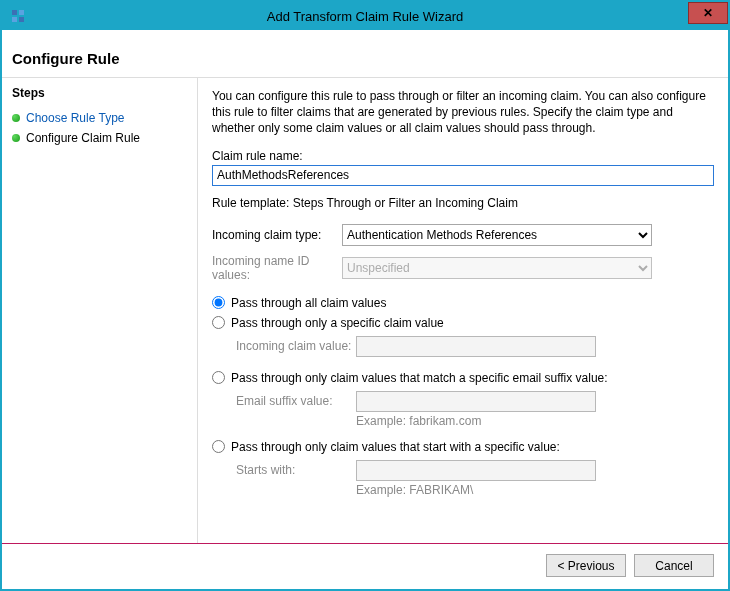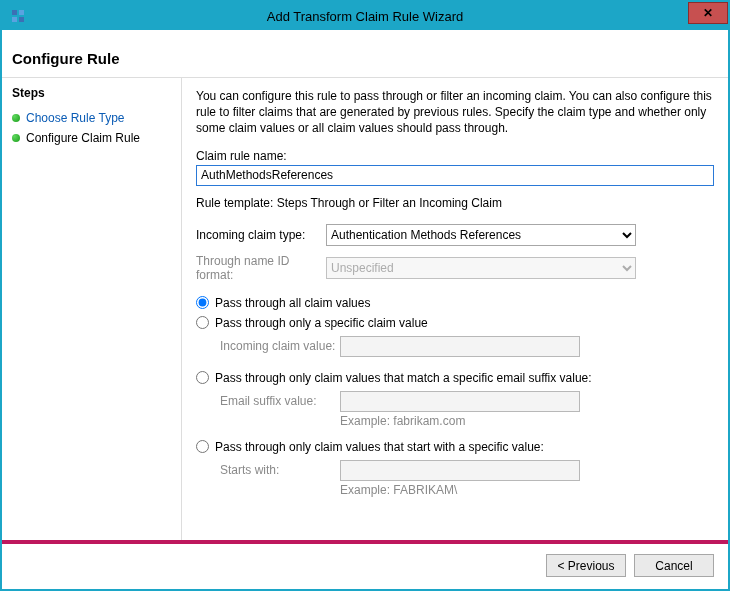--- a/index.html
+++ b/index.html
@@ -64,21 +64,21 @@
     font-weight: bold;
     border-bottom: 1px solid #ddd;
     margin-top: 8px;
   }
   .body {
     flex: 1;
     display: flex;
     min-height: 0;
   }
   .sidebar {
-    width: 180px;
+    width: 196px;
     border-right: 1px solid #ddd;
     padding: 8px 10px;
     box-sizing: border-box;
   }
   .sidebar .steps-heading {
     font-weight: bold;
     margin-bottom: 8px;
     font-size: 12px;
   }
   .sidebar .step {
@@ -179,21 +179,21 @@
     padding: 1px 4px;
     font-family: inherit;
     font-size: 12px;
   }
   .example {
     margin-left: 144px;
     color: #8a8a8a;
     margin-bottom: 12px;
   }
   .footer {
-    border-top: 4px solid #be185d;
+    border-top: 1px solid #be185d;
     padding: 10px 14px 12px 0;
     display: flex;
     justify-content: flex-end;
     gap: 8px;
     align-items: center;
   }
   .footer button {
     width: 80px;
     height: 23px;
     border: 1px solid #a7a7a7;
@@ -248,21 +248,21 @@
       <div class="rule-template">Rule template: Steps Through or Filter an Incoming Claim</div>
 
       <div class="row">
         <div class="row-label">Incoming claim type:</div>
         <select class="combo">
           <option>Authentication Methods References</option>
         </select>
       </div>
 
       <div class="row">
-        <div class="row-label disabled">Through name ID format:</div>
+        <div class="row-label disabled">Incoming name ID values:</div>
         <select class="combo" disabled="">
           <option>Unspecified</option>
         </select>
       </div>
 
       <div class="radio-group">
 
         <label class="radio-item">
           <input type="radio" name="pt" checked="" style="">
           <span>Pass through all claim values</span>

